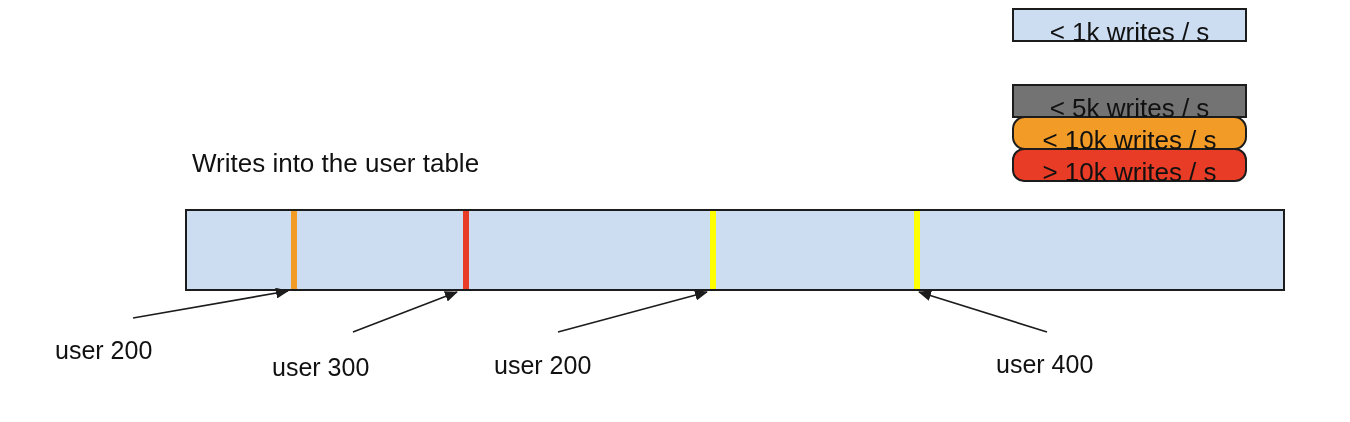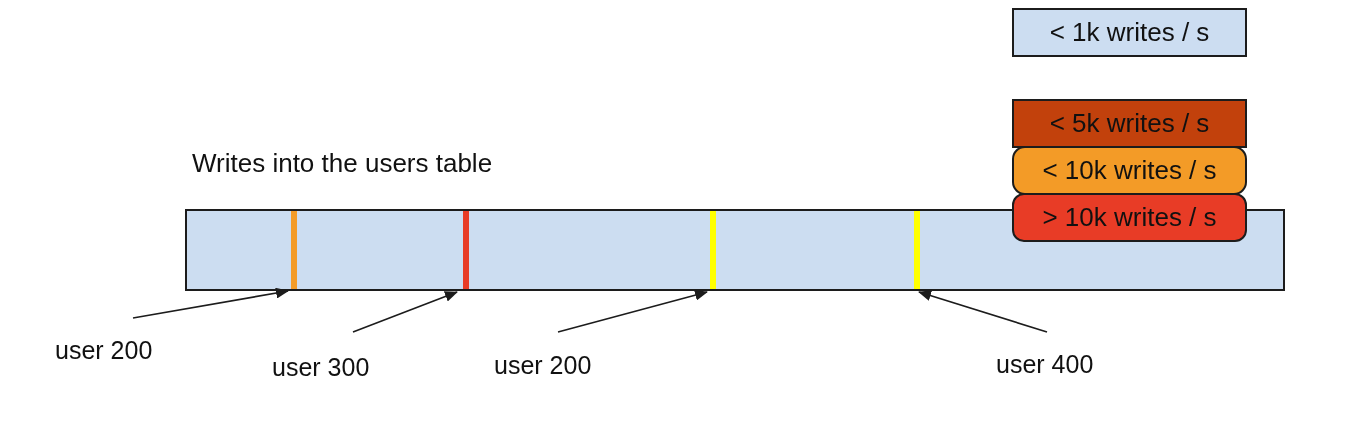--- a/index.html
+++ b/index.html
@@ -54,38 +54,38 @@
     pointer-events: none;
   }
   .legend {
     position: absolute;
     left: 1012px;
     top: 8px;
     width: 235px;
   }
   .legend-row {
     box-sizing: border-box;
-    height: 49px;
+    height: 34px;
     margin-top: -2px;
     border: 2px solid #1c1c1c;
     text-align: center;
     font-size: 26px;
     line-height: 45px;
     white-space: nowrap;
   }
   .legend-row.first {
     margin-top: 0;
   }
 </style>
 </head>
 <body>
 
 <div class="canvas">
 
-  <div class="diagram-title">Writes into the users table</div>
+  <div class="diagram-title">Writes into the user table</div>
 
   <div class="users-bar" id="users-bar" style="background: rgb(204, 221, 241); border-color: rgb(28, 28, 28);">
       <div class="tick" title="&lt; 10k writes / s" style="left: 104px; background: rgb(243, 155, 39);"></div>
       <div class="tick" title="&gt; 10k writes / s" style="left: 276px; background: rgb(232, 60, 38);"></div>
       <div class="tick" title="&lt; 5k writes / s" style="left: 523px; background: rgb(255, 255, 0);"></div>
       <div class="tick" title="&lt; 5k writes / s" style="left: 727px; background: rgb(255, 255, 0);"></div>
     </div>
 
   <svg class="arrow-layer" id="arrow-layer" viewBox="0 0 1350 422" xmlns="http://www.w3.org/2000/svg">
     <defs>
@@ -101,18 +101,18 @@
 
   <div id="callout-labels">
       <div class="callout-label" style="left: 55px; top: 337px;">user 200</div>
       <div class="callout-label" style="left: 272px; top: 354px;">user 300</div>
       <div class="callout-label" style="left: 494px; top: 352px;">user 200</div>
       <div class="callout-label" style="left: 996px; top: 351px;">user 400</div>
     </div>
 
   <div class="legend" id="legend">
       <div class="legend-row first" style="background: rgb(204, 221, 241);"><span>&lt; 1k writes / s</span></div>
-      <div class="legend-row" style="background: #c2410c; margin-top: 42px;"><span>&lt; 5k writes / s</span></div>
+      <div class="legend-row" style="background: #737373; margin-top: 42px;"><span>&lt; 5k writes / s</span></div>
       <div class="legend-row" style="background: rgb(243, 155, 39); border-radius: 13px;"><span>&lt; 10k writes / s</span></div>
       <div class="legend-row" style="background: rgb(232, 60, 38); border-radius: 12px;"><span>&gt; 10k writes / s</span></div>
     </div>
 
 </div>
 
 </body></html>

